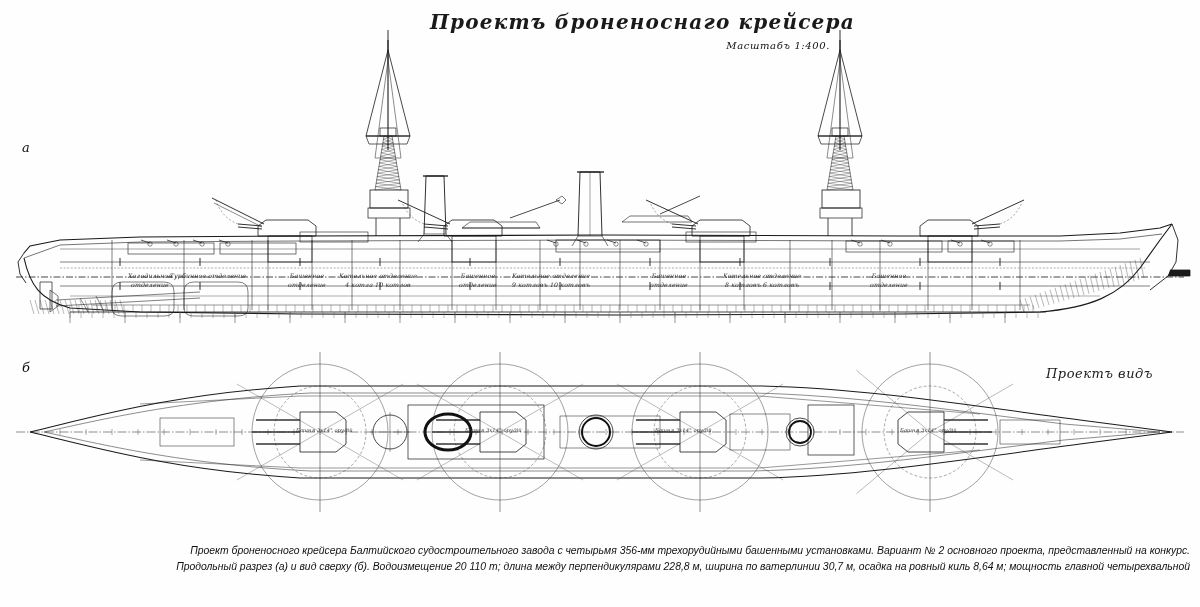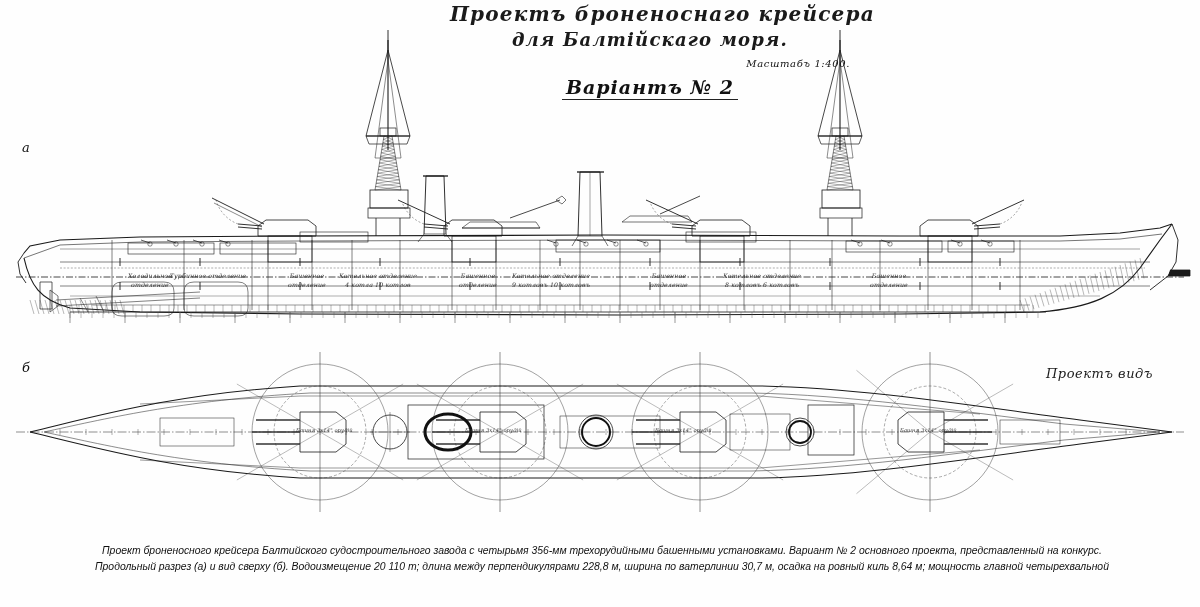--- a/index.html
+++ b/index.html
@@ -25,25 +25,24 @@
   svg.drawing {
     position: absolute;
     left: 0; top: 0;
     width: 1200px;
     height: 607px;
   }
   
   .title-block {
     position: absolute;
     left: 430px;
-    top: 2px;
+    top: 10px;
     width: 400px;
     text-align: center;
     pointer-events: none;
-    margin-left: 20px;
   }
   .title-line-1, .title-line-2 {
     font-family: "DejaVu Serif", serif;
     font-style: italic;
     font-weight: 600;
     color: #1a1a1a;
     letter-spacing: 1.2px;
     white-space: nowrap;
   }
   .title-line-1 { font-size: 20px; line-height: 24px; }
@@ -118,21 +117,21 @@
   .caption {
     position: absolute;
     left: 14px;
     top: 543px;
     width: 1176px;
     font-family: "Liberation Sans", sans-serif;
     font-style: italic;
     font-size: 10.4px;
     line-height: 16.4px;
     color: #111;
-    text-align: center;
+    text-align: right;
   }
   .caption .cl { display: block; white-space: nowrap; }
 </style>
 </head>
 <body>
 
 <div id="sheet">
 
   <svg class="drawing" viewBox="0 0 1200 607">
     <defs>
@@ -875,23 +874,21 @@
             <line x1="1074" y1="429" x2="1074" y2="435"></line>
             <line x1="1100" y1="429" x2="1100" y2="435"></line>
             <line x1="1126" y1="429" x2="1126" y2="435"></line>
           </g>
       </g>
     </g>
   </svg>
 
   <div class="title-block">
     <div class="title-line-1">Проектъ броненоснаго крейсера</div>
-    <div class="title-line-2">для Балтійскаго моря.</div>
     <div class="title-scale">Масштабъ 1:400.</div>
-    <div><span class="title-variant">Варіантъ № 2</span></div>
   </div>
 
   <div class="panel-letter" id="panel-letter-a">а</div>
   <div class="panel-letter" id="panel-letter-b">б</div>
 
   <div class="plan-caption">Проектъ видъ</div>
 
   <div id="compartment-layer">
       <div class="compartment" style="left: 90px; top: 272px; width: 120px;"><span>Холодильное</span><span class="c2">отделение</span></div>
       <div class="compartment" style="left: 148px; top: 272px; width: 120px;"><span>Турбинное отделение</span></div>

